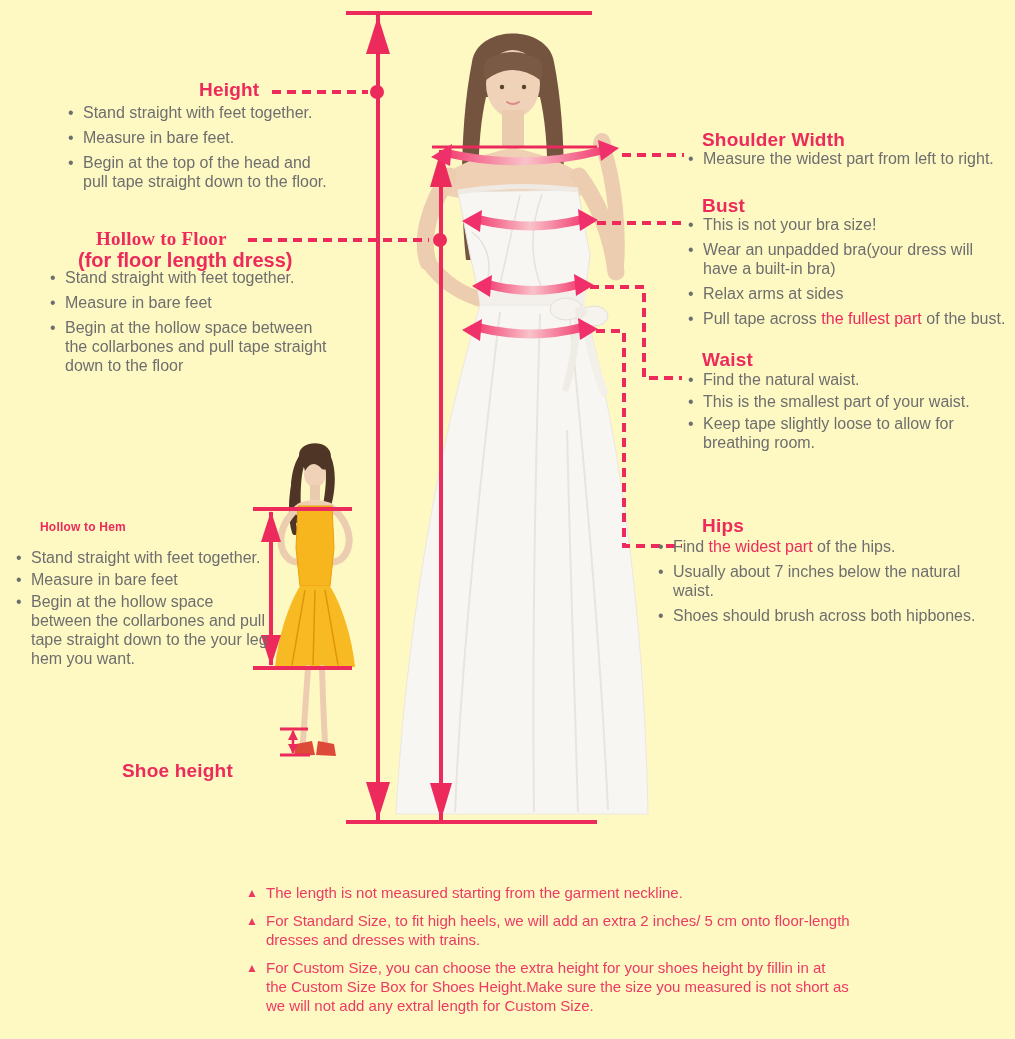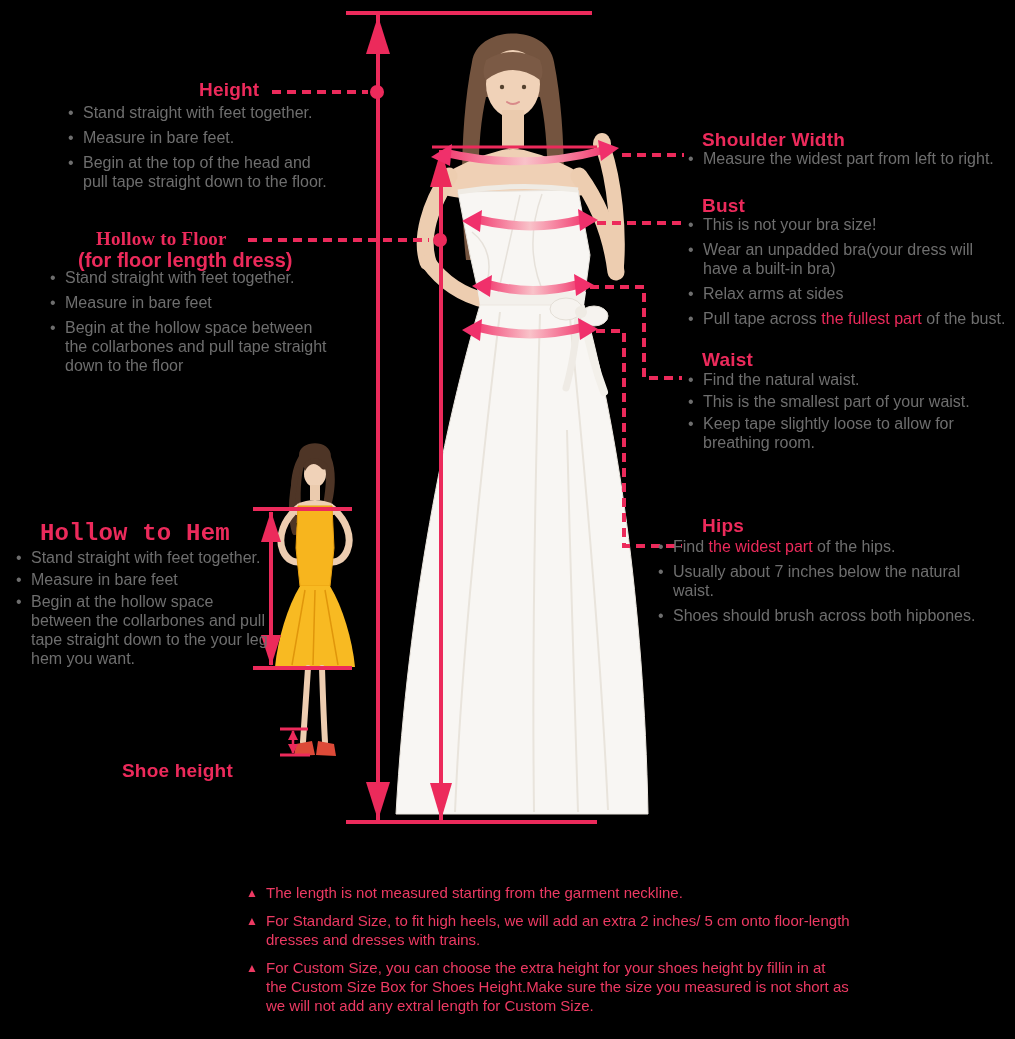--- a/index.html
+++ b/index.html
@@ -1,17 +1,17 @@
 <!DOCTYPE html>
 <html><head>
 <meta charset="utf-8">
 <style>
   html,body{margin:0;padding:0;background:#fff;}
   #stage{
-    position:relative;width:1015px;height:1039px;background:#000000;
+    position:relative;width:1015px;height:1039px;background:#fef9c3;
     font-family:"Liberation Sans",sans-serif;overflow:hidden;
   }
   #stage svg{position:absolute;left:0;top:0;z-index:0;}
   .title{
     position:absolute;z-index:2;font-weight:700;font-size:19px;
     color:#EC2A5B;white-space:nowrap;letter-spacing:.2px;
   }
   .subtitle{
     position:absolute;z-index:2;font-weight:700;font-size:20px;
     color:#EC2A5B;white-space:nowrap;
@@ -150,21 +150,21 @@
   </ul>
 
   <div class="title" style="left:96px;top:228px;font-family:Liberation Serif, serif;">Hollow to Floor</div>
   <div class="subtitle" style="left:78px;top:249px;">(for floor length dress)</div>
   <ul class="blist" style="left:48px;top:268px;width:282px;">
     <li>Stand straight with feet together.</li>
     <li>Measure in bare feet</li>
     <li>Begin at the hollow space between the collarbones and pull tape straight down to the floor</li>
   </ul>
 
-  <div class="title" style="left:40px;top:520px;font-size:24px;font-family:Liberation Mono, monospace;">Hollow to Hem</div>
+  <div class="title" style="left:40px;top:520px;font-size:12px;">Hollow to Hem</div>
   <ul class="blist tight" style="left:14px;top:548px;width:256px;">
     <li>Stand straight with feet together.</li>
     <li>Measure in bare feet</li>
     <li>Begin at the hollow space between the collarbones and pull tape straight down to the your leg hem  you want.</li>
   </ul>
 
   <div class="title" style="left:122px;top:732px;margin-top:28px;">Shoe height</div>
 
   <div class="title" style="left:702px;top:129px;">Shoulder Width</div>
   <ul class="blist tight" style="left:686px;top:149px;width:326px;">

